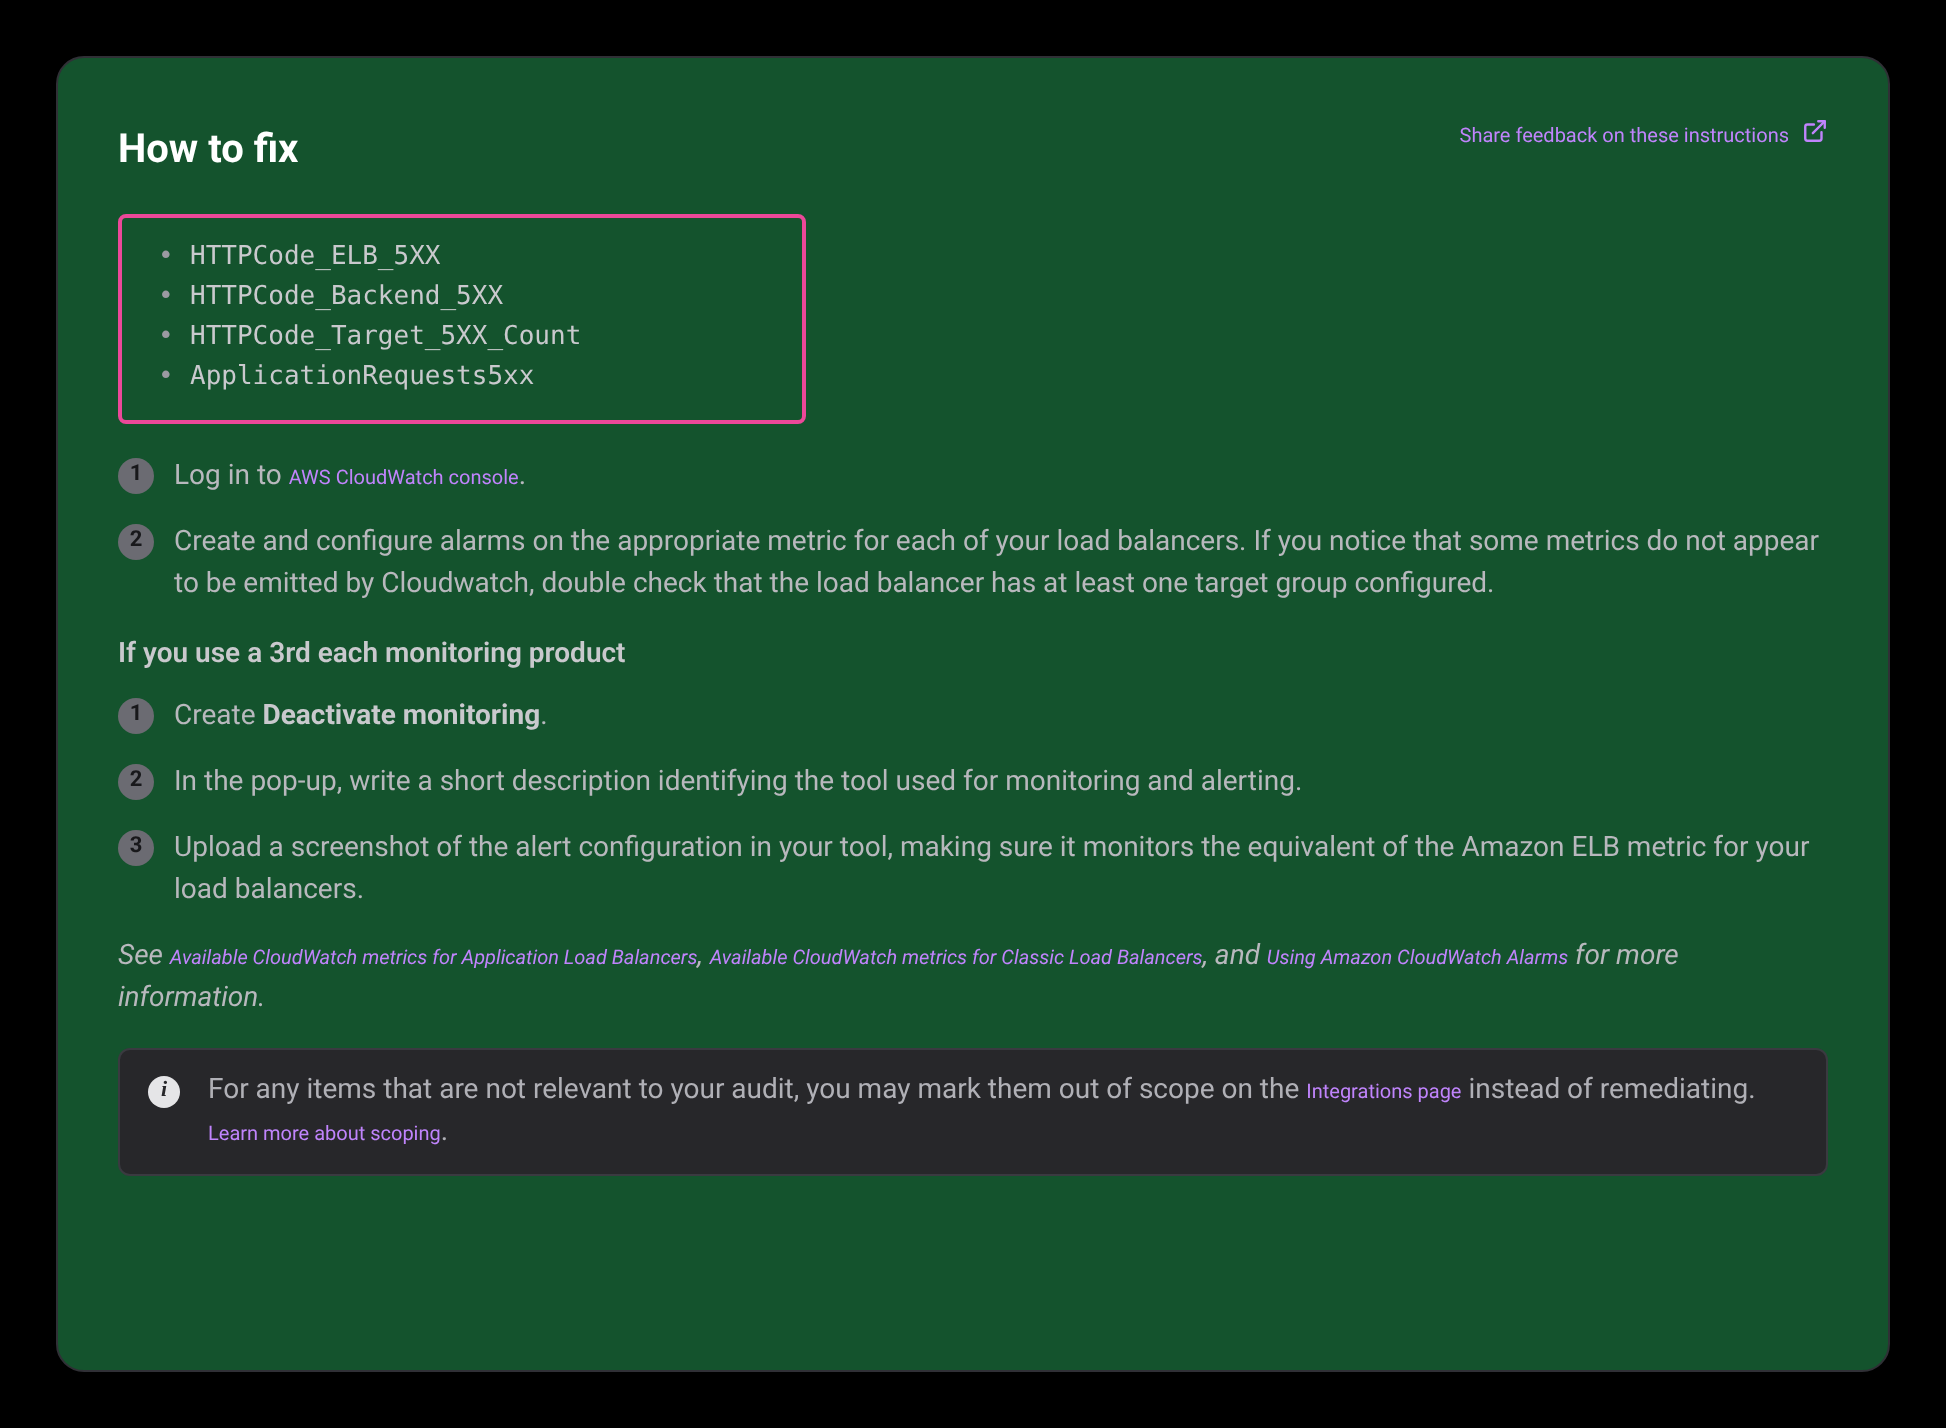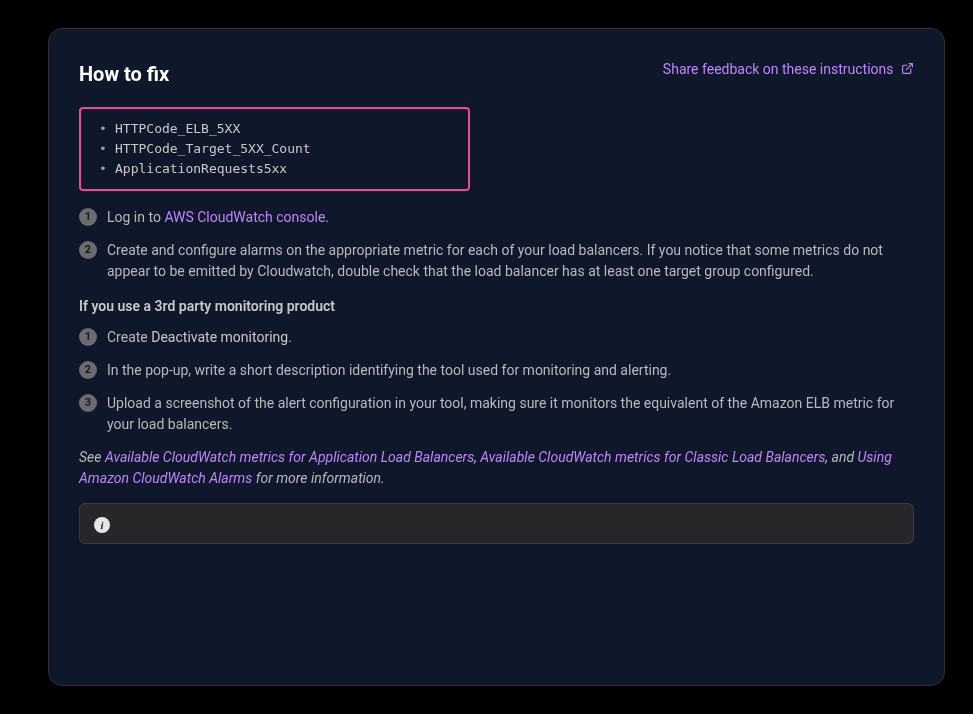--- a/index.html
+++ b/index.html
@@ -7,58 +7,57 @@
     background: #000;
     font-family: -apple-system, BlinkMacSystemFont, "Segoe UI", Roboto, sans-serif;
     width: 973px;
     height: 714px;
     padding: 28px;
     color: #b8b8bd;
     font-size: 14px;
     line-height: 1.5;
   }
   .card {
-    background: #0f172a;
+    background: #14532d;
     border: 1px solid #303036;
     border-radius: 14px;
     padding: 30px;
     height: 100%;
-    margin-left: 20px;
   }
   .header-row {
     display: flex;
     justify-content: space-between;
     align-items: flex-start;
     margin-bottom: 18px;
   }
   .title {
     color: #fff;
     font-size: 20px;
     font-weight: 700;
   }
   .link {
     color: #c084fc;
     text-decoration: none;
     cursor: pointer;
-    font-size: 14px;
+    font-size: 10px;
   }
   .ext-icon {
     display: inline-block;
     width: 13px;
     height: 13px;
     vertical-align: -1px;
     margin-left: 4px;
   }
   .intro { margin-bottom: 10px; }
   .metrics-box {
     border: 2.5px solid #ec4899;
     border-radius: 4px;
     padding: 10px 0 10px 0;
     margin-bottom: 16px;
-    width: 391px;
+    width: 344px;
   }
   .metrics-box ul {
     list-style: none;
     padding-left: 18px;
   }
   .metrics-box li {
     font-family: ui-monospace, "SF Mono", Menlo, Consolas, monospace;
     font-size: 13px;
     color: #c9c9cd;
     position: relative;
@@ -91,21 +90,21 @@
     background: #6b6b72;
     color: #18181b;
     font-size: 11px;
     font-weight: 700;
     display: flex;
     align-items: center;
     justify-content: center;
     margin-top: 1px;
   }
   .step-text { flex: 1; }
-  .step-text strong { color: #c9c9cd; font-weight: 400; }
+  .step-text strong { color: #c9c9cd; font-weight: 700; }
   .see-also { margin-top: 4px; margin-bottom: 14px; font-style: italic; }
   .info-box {
     background: #27272a;
     border: 1px solid #3a3a40;
     border-radius: 6px;
     padding: 10px 14px;
     display: flex;
     gap: 14px;
     align-items: flex-start;
   }
@@ -141,39 +140,40 @@
           <polyline points="15 3 21 3 21 9"></polyline>
           <line x1="10" y1="14" x2="21" y2="3"></line>
         </svg>
     </a>
   </div>
 
 
   <div class="metrics-box">
     <ul>
       <li>HTTPCode_ELB_5XX</li>
+      <li>HTTPCode_Backend_5XX</li>
       <li>HTTPCode_Target_5XX_Count</li>
       <li>ApplicationRequests5xx</li>
     </ul>
   </div>
 
   <ol class="steps">
     <li class="step">
       <span class="step-num">1</span>
       <span class="step-text">
         <span>Log in to </span><a class="link">AWS CloudWatch console</a><span>.</span>
       </span>
     </li>
     <li class="step">
       <span class="step-num">2</span>
       <span class="step-text">Create and configure alarms on the appropriate metric for each of your load balancers. If you notice that some metrics do not appear to be emitted by Cloudwatch, double check that the load balancer has at least one target group configured.</span>
     </li>
   </ol>
 
-  <p class="section-label">If you use a 3rd party monitoring product</p>
+  <p class="section-label">If you use a 3rd each monitoring product</p>
   <ol class="steps">
     <li class="step">
       <span class="step-num">1</span>
       <span class="step-text">
         <span>Create </span><strong>Deactivate monitoring</strong><span>.</span>
       </span>
     </li>
     <li class="step">
       <span class="step-num">2</span>
       <span class="step-text">In the pop-up, write a short description identifying the tool used for monitoring and alerting.</span>
@@ -183,15 +183,18 @@
       <span class="step-text">Upload a screenshot of the alert configuration in your tool, making sure it monitors the equivalent of the Amazon ELB metric for your load balancers.</span>
     </li>
   </ol>
 
   <p class="see-also">
     <span>See </span><a class="link">Available CloudWatch metrics for Application Load Balancers</a><span>, </span><a class="link">Available CloudWatch metrics for Classic Load Balancers</a><span>, and </span><a class="link">Using Amazon CloudWatch Alarms</a><span> for more information.</span>
   </p>
 
   <div class="info-box">
     <span class="info-icon">i</span>
+    <span class="info-text">
+      <span>For any items that are not relevant to your audit, you may mark them out of scope on the </span><a class="link">Integrations page</a><span> instead of remediating. </span><a class="link">Learn more about scoping</a><span>.</span>
+    </span>
   </div>
 
 </div>
 
 </body></html>

